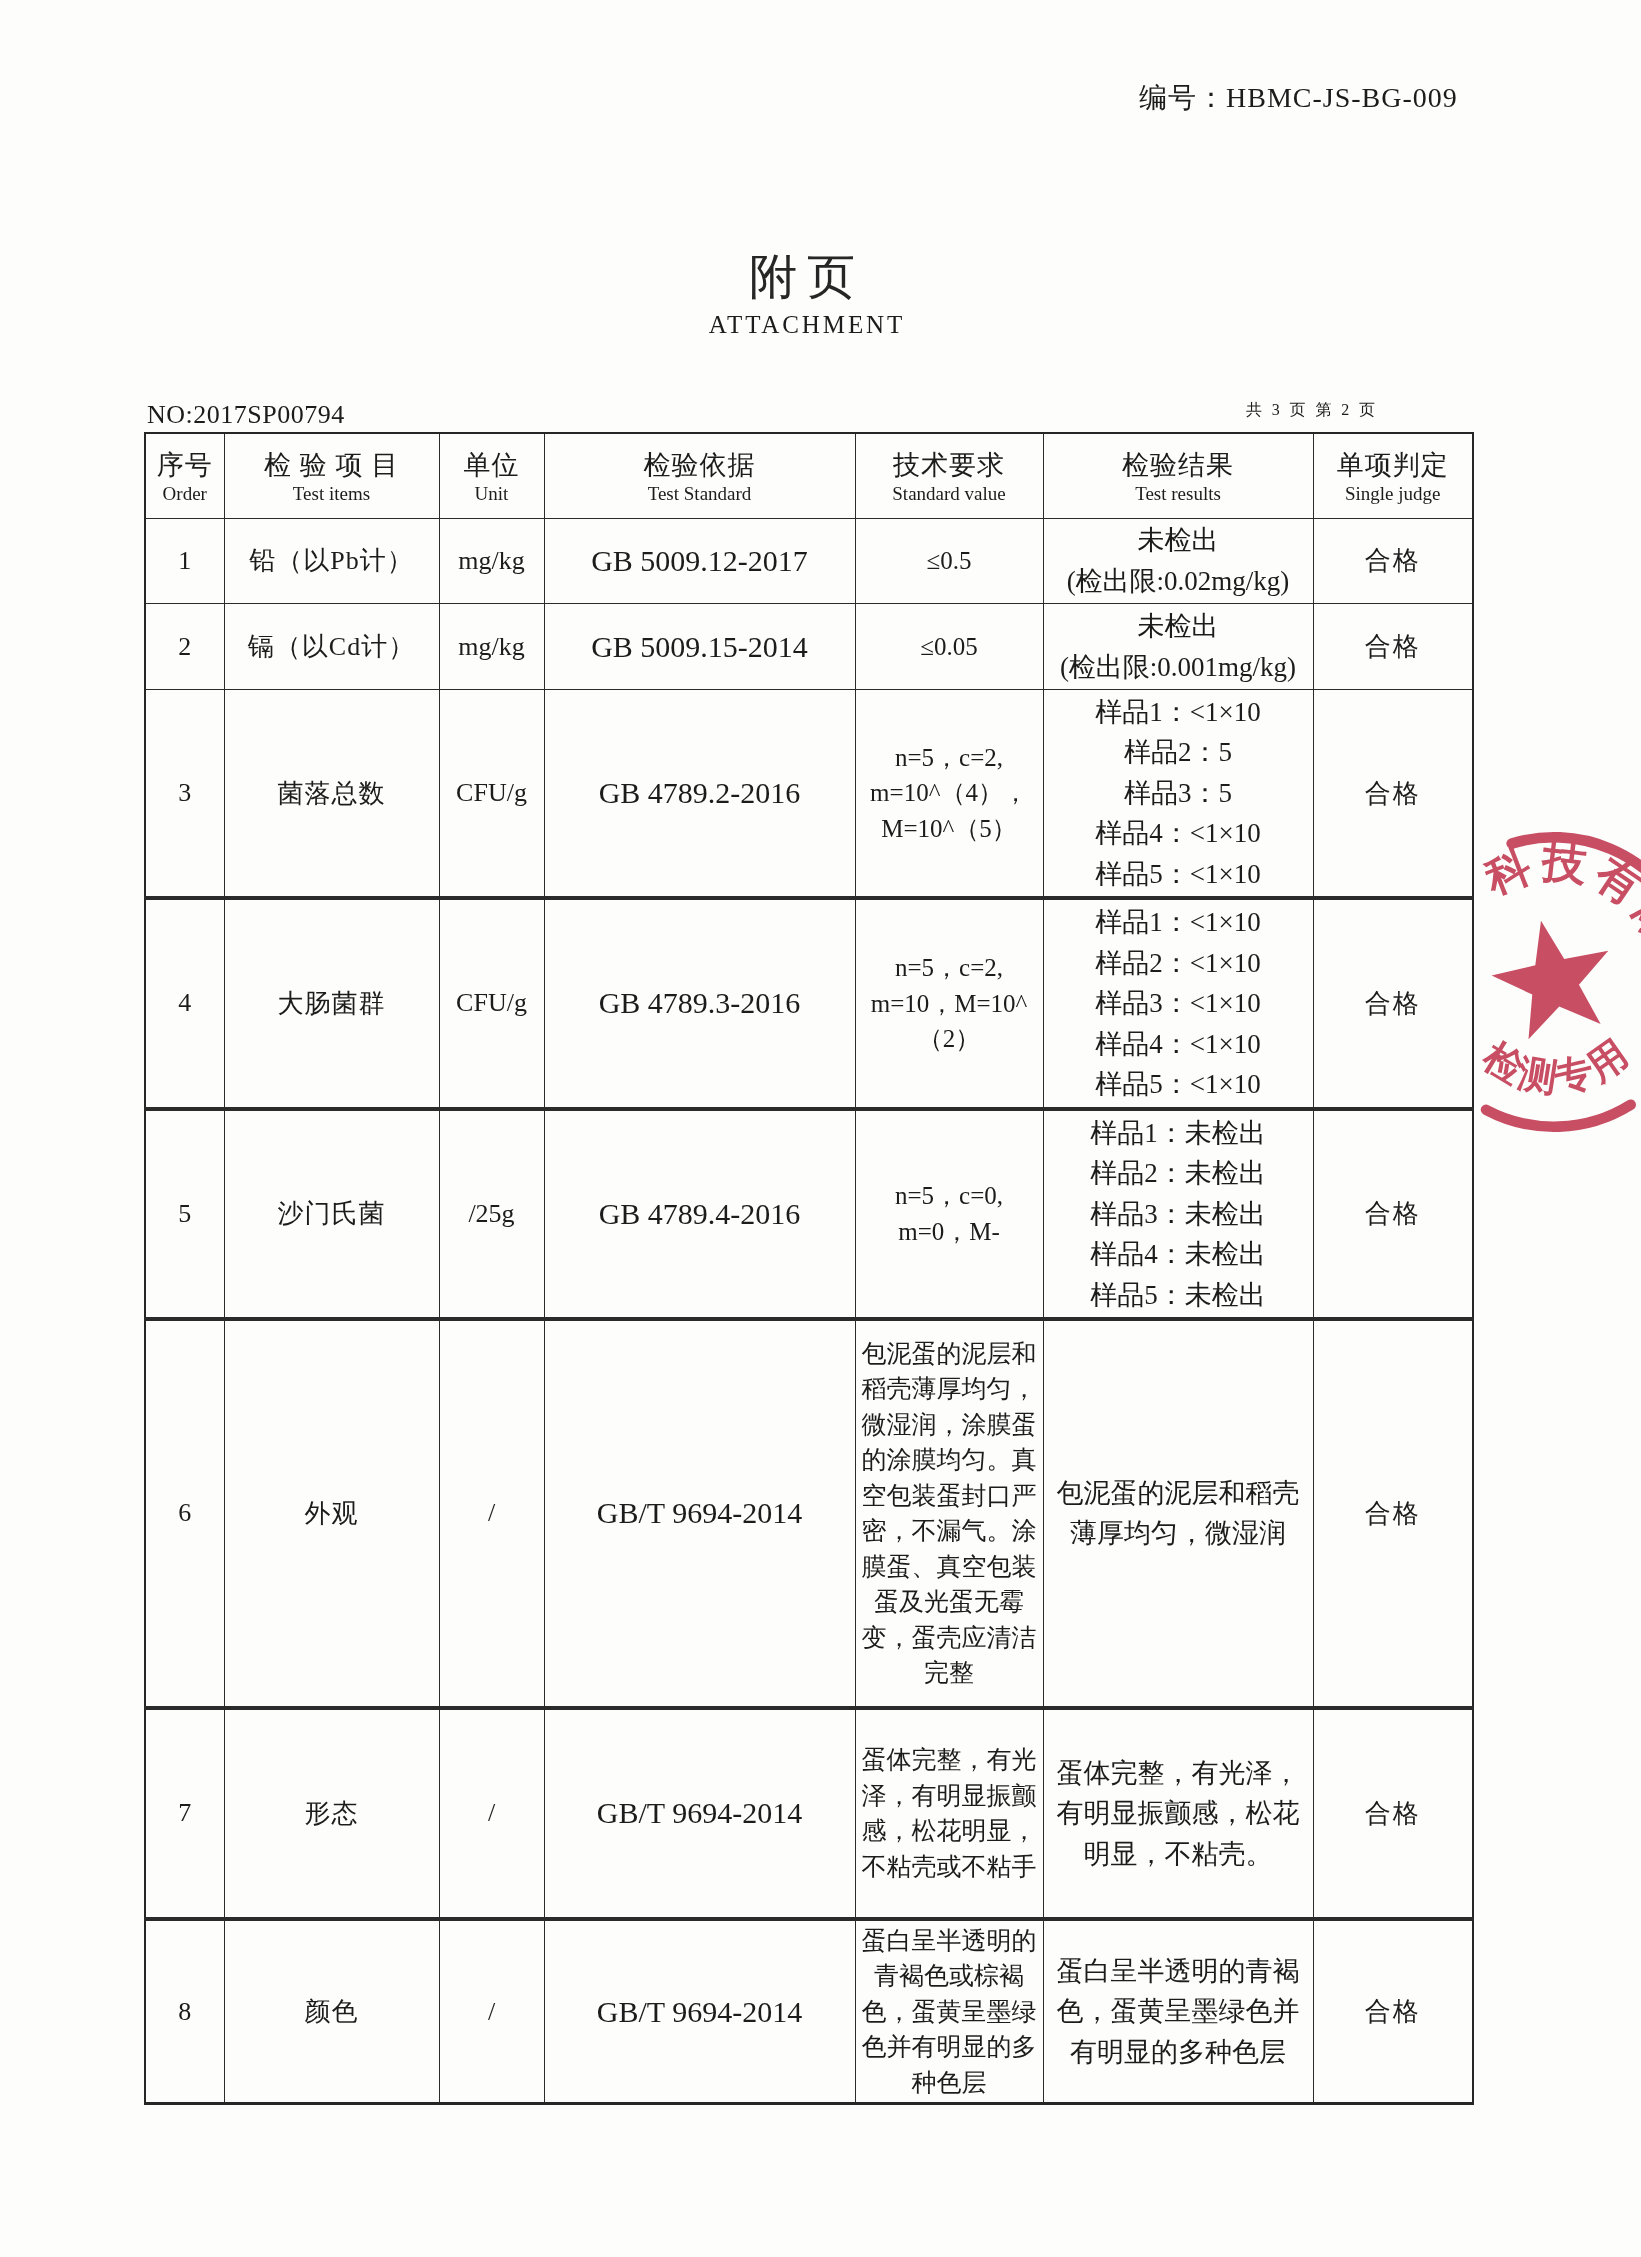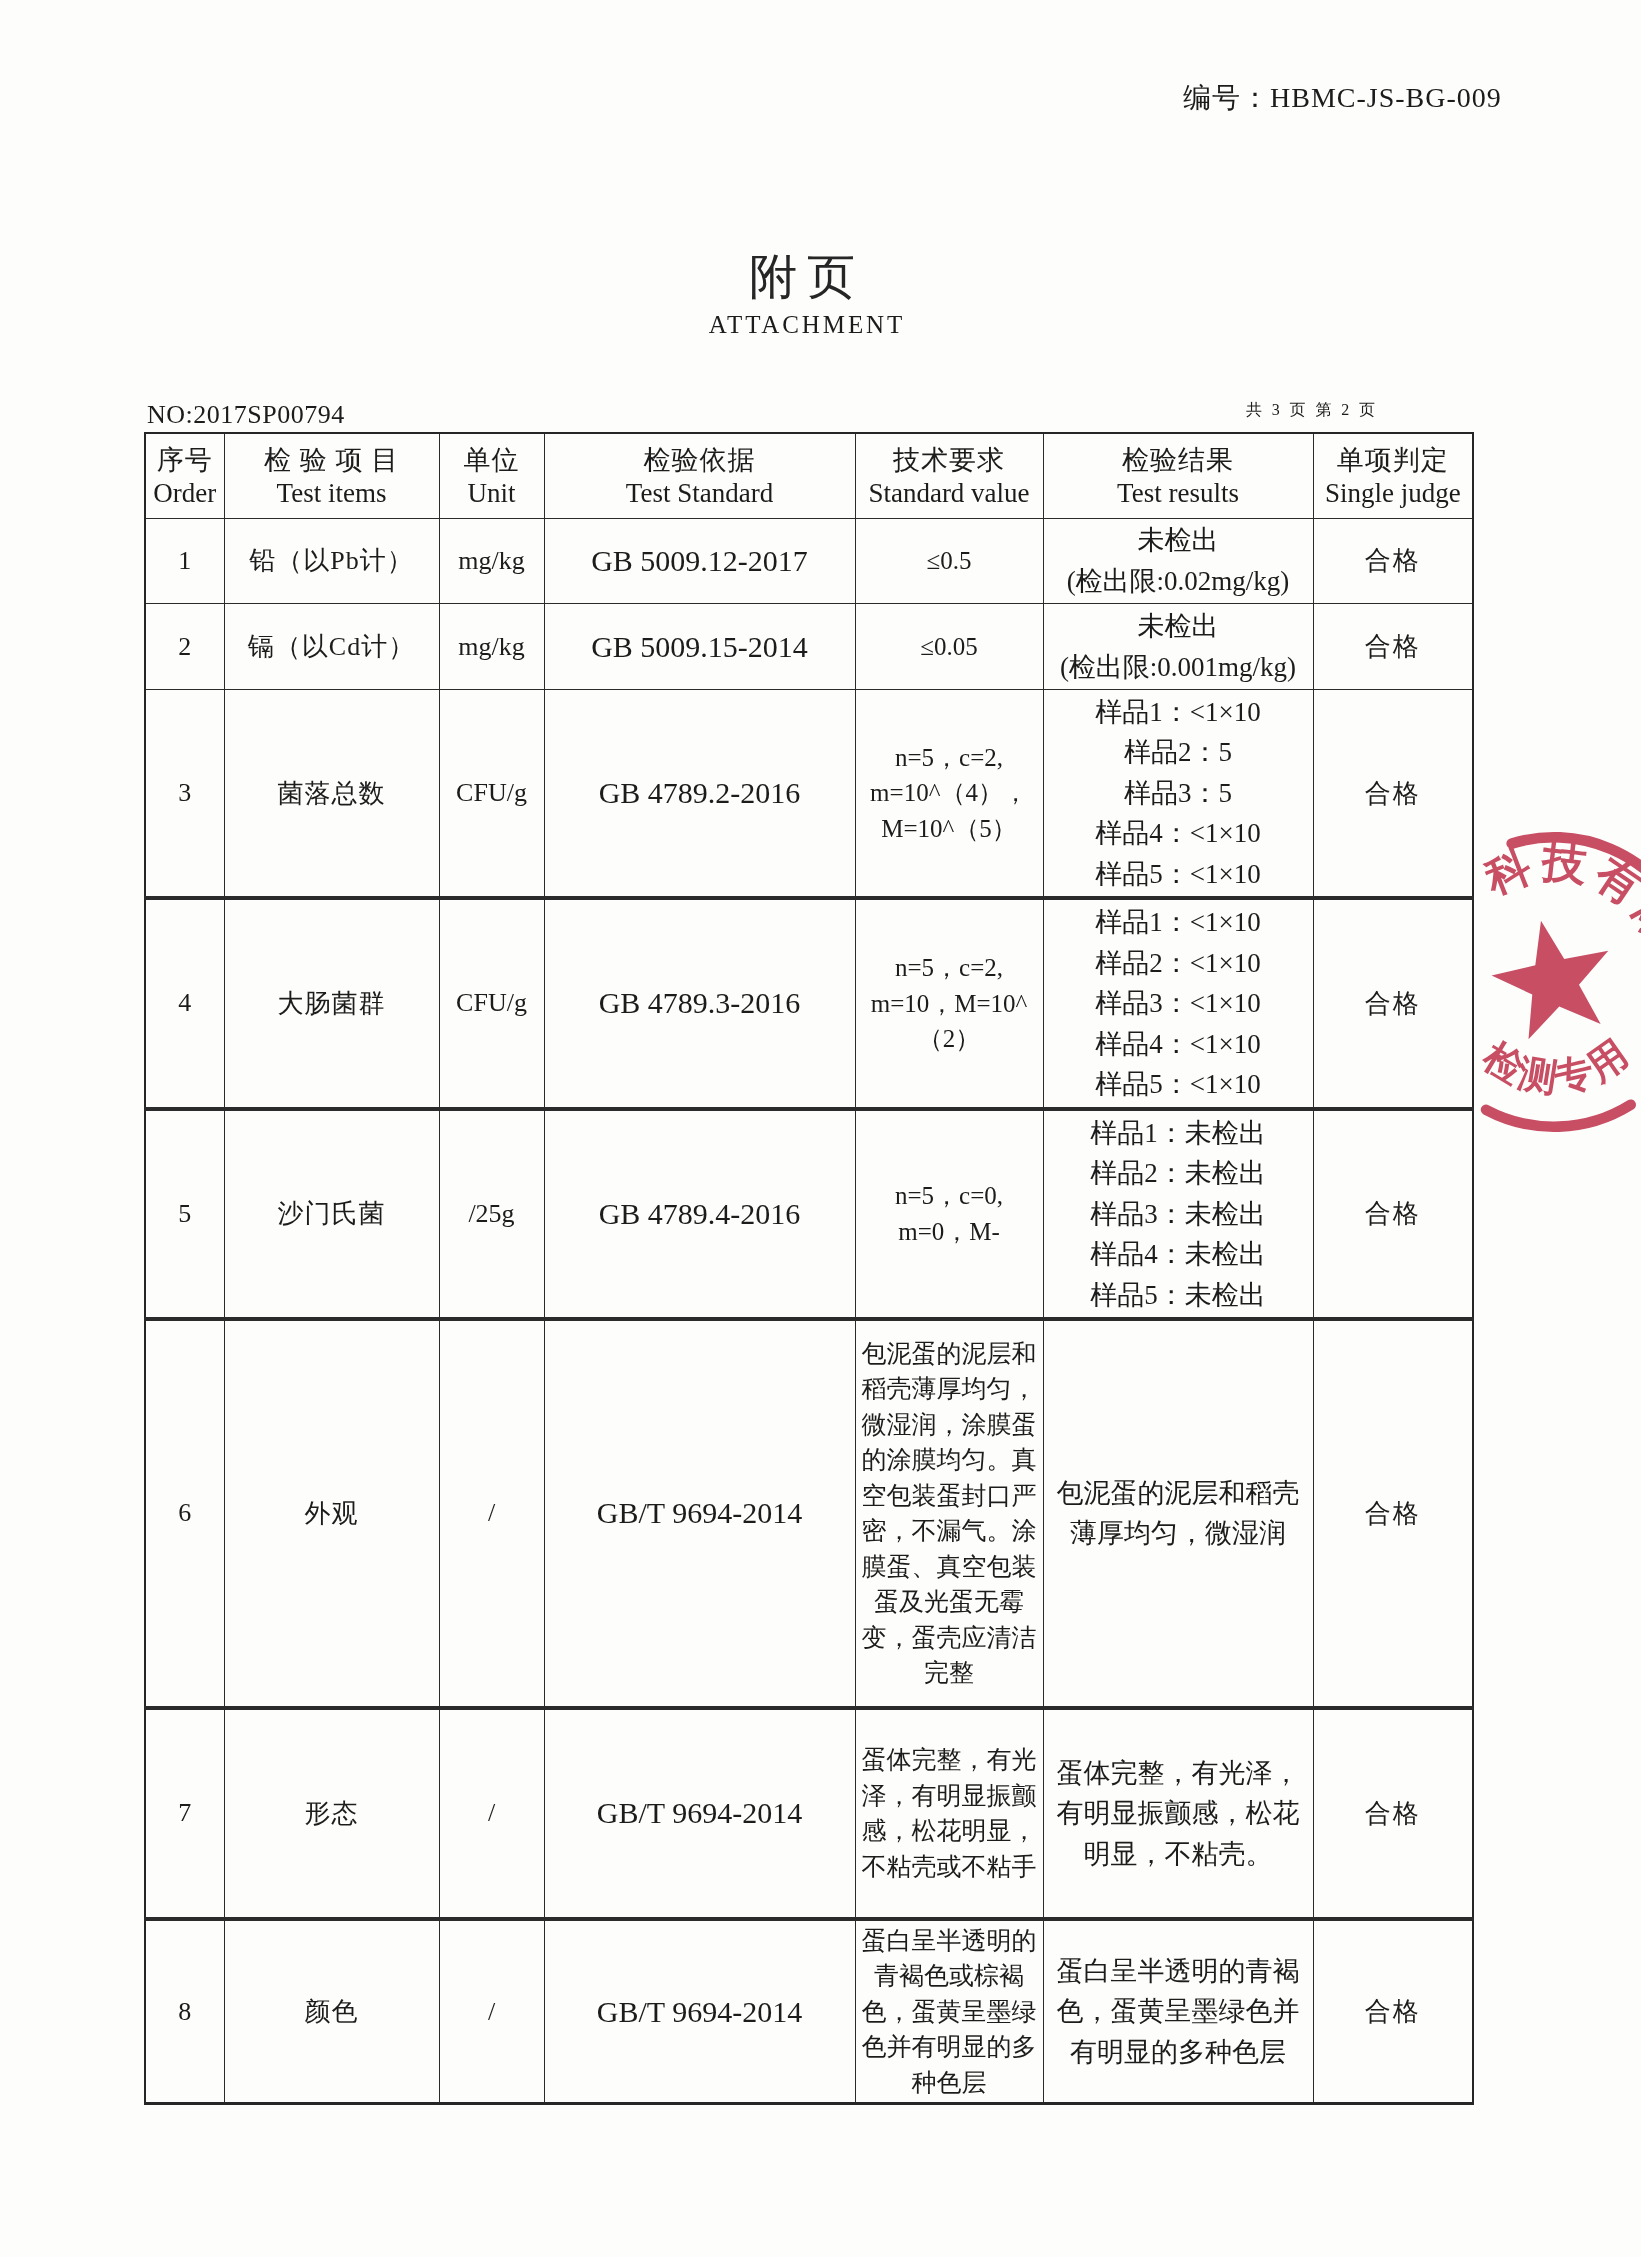--- a/index.html
+++ b/index.html
@@ -12,21 +12,20 @@
   .page{
     position:relative;
     width:1641px;height:2257px;
     background:#fdfdfb;
     overflow:hidden;
   }
   .doc-number{
     position:absolute;left:1139px;top:79px;
     font-size:28px;letter-spacing:1px;
     white-space:nowrap;
-    margin-left:44px;
   }
   .center-line{position:absolute;left:0;width:1614px;text-align:center;}
   .company-cn{
     top:120px;font-size:56px;font-weight:bold;letter-spacing:2.9px;color:#222;
   }
   .company-en{
     top:193px;font-size:30px;font-weight:bold;letter-spacing:0.5px;
   }
   .attachment-cn{
     top:245px;font-size:48px;letter-spacing:9.7px;color:#262626;
@@ -62,21 +61,21 @@
   tbody tr:nth-child(2){height:71px;}
   tbody tr:nth-child(3){height:197px;}
   tbody tr:nth-child(4){height:195px;}
   tbody tr:nth-child(5){height:195px;}
   tbody tr:nth-child(6){height:389px;}
   tbody tr:nth-child(7){height:211px;}
   tbody tr:nth-child(8){height:168px;}
   
   tbody tr:nth-child(n+4) td{border-top-width:4.8px;}
   .h-cn{font-size:27px;letter-spacing:1px;}
-  .h-en{font-size:27px;}
+  .h-en{font-size:19px;}
   td.c-order{font-size:26px;}
   td.c-item{font-size:26px;letter-spacing:1px;}
   td.c-unit{font-size:26px;}
   td.c-standard{font-size:30px;}
   td.c-value{font-size:25px;line-height:1.42;padding:1.9px 7.7px;margin-left:43px;}
   td.c-result{font-size:27px;line-height:1.5;padding:1.9px 7.7px;}
   td.c-judge{font-size:26px;letter-spacing:1.9px;}
   .stamp{
     position:absolute;left:1390px;top:818px;
     width:328px;height:328px;

